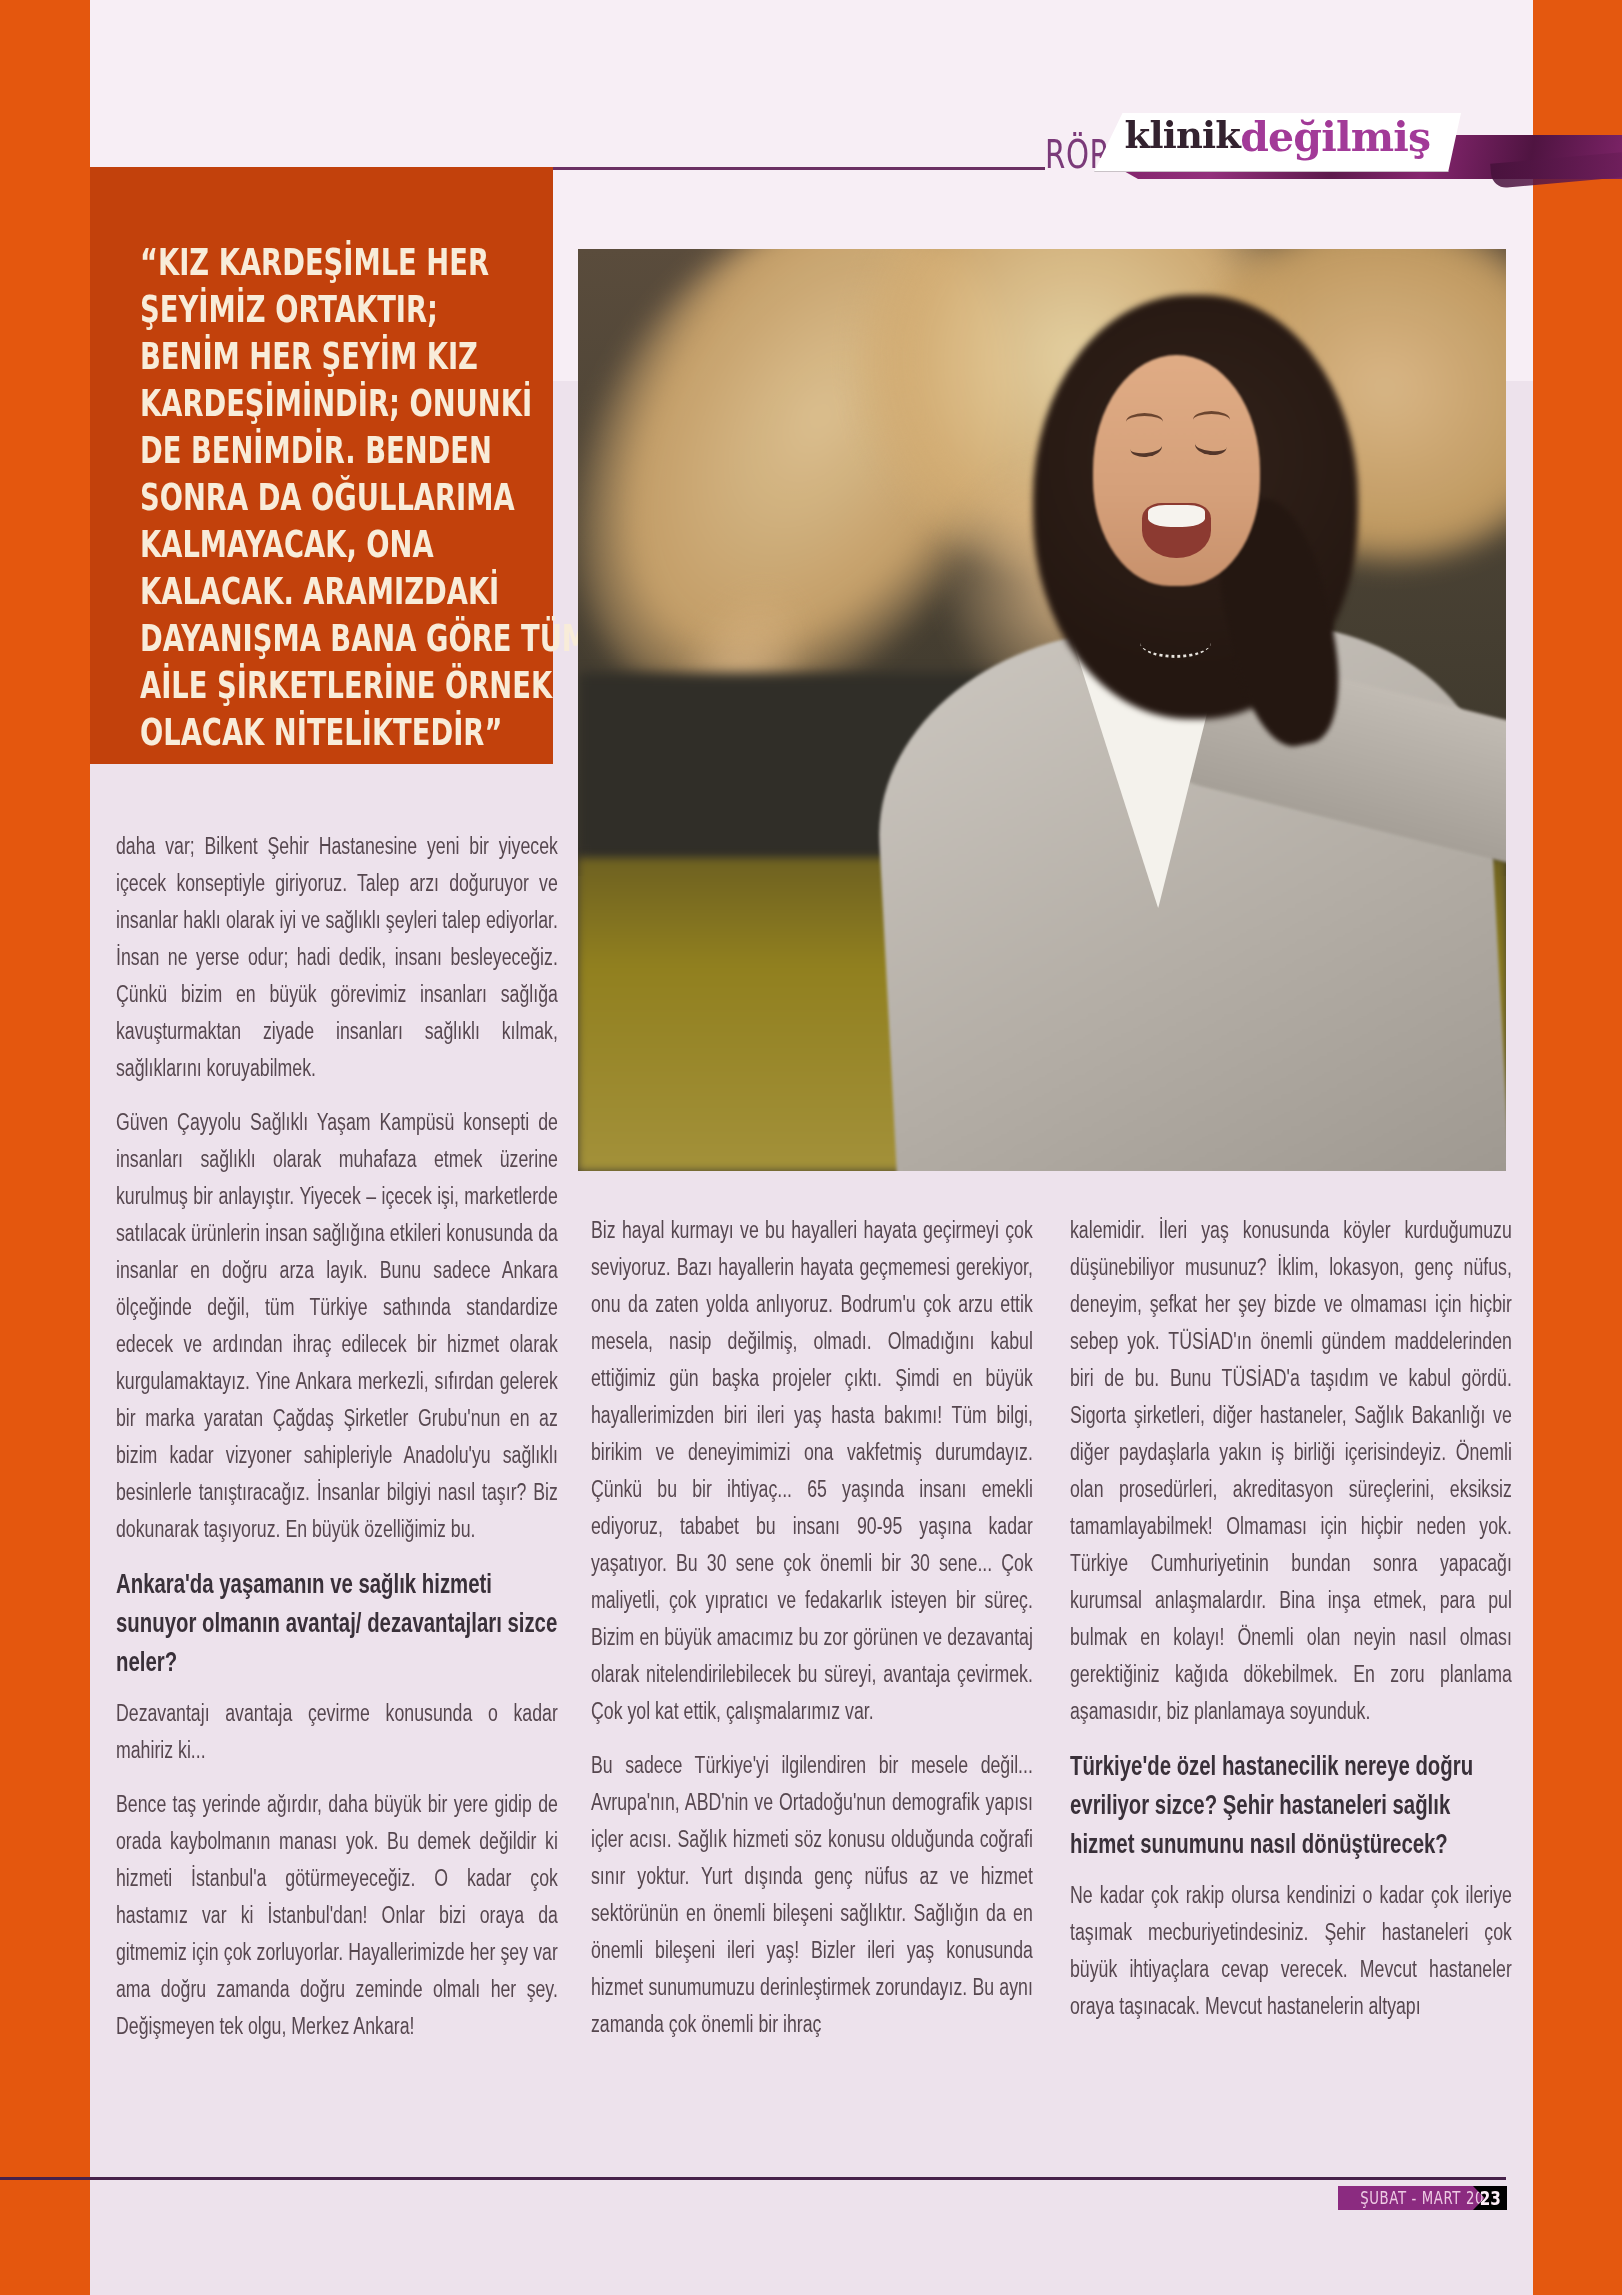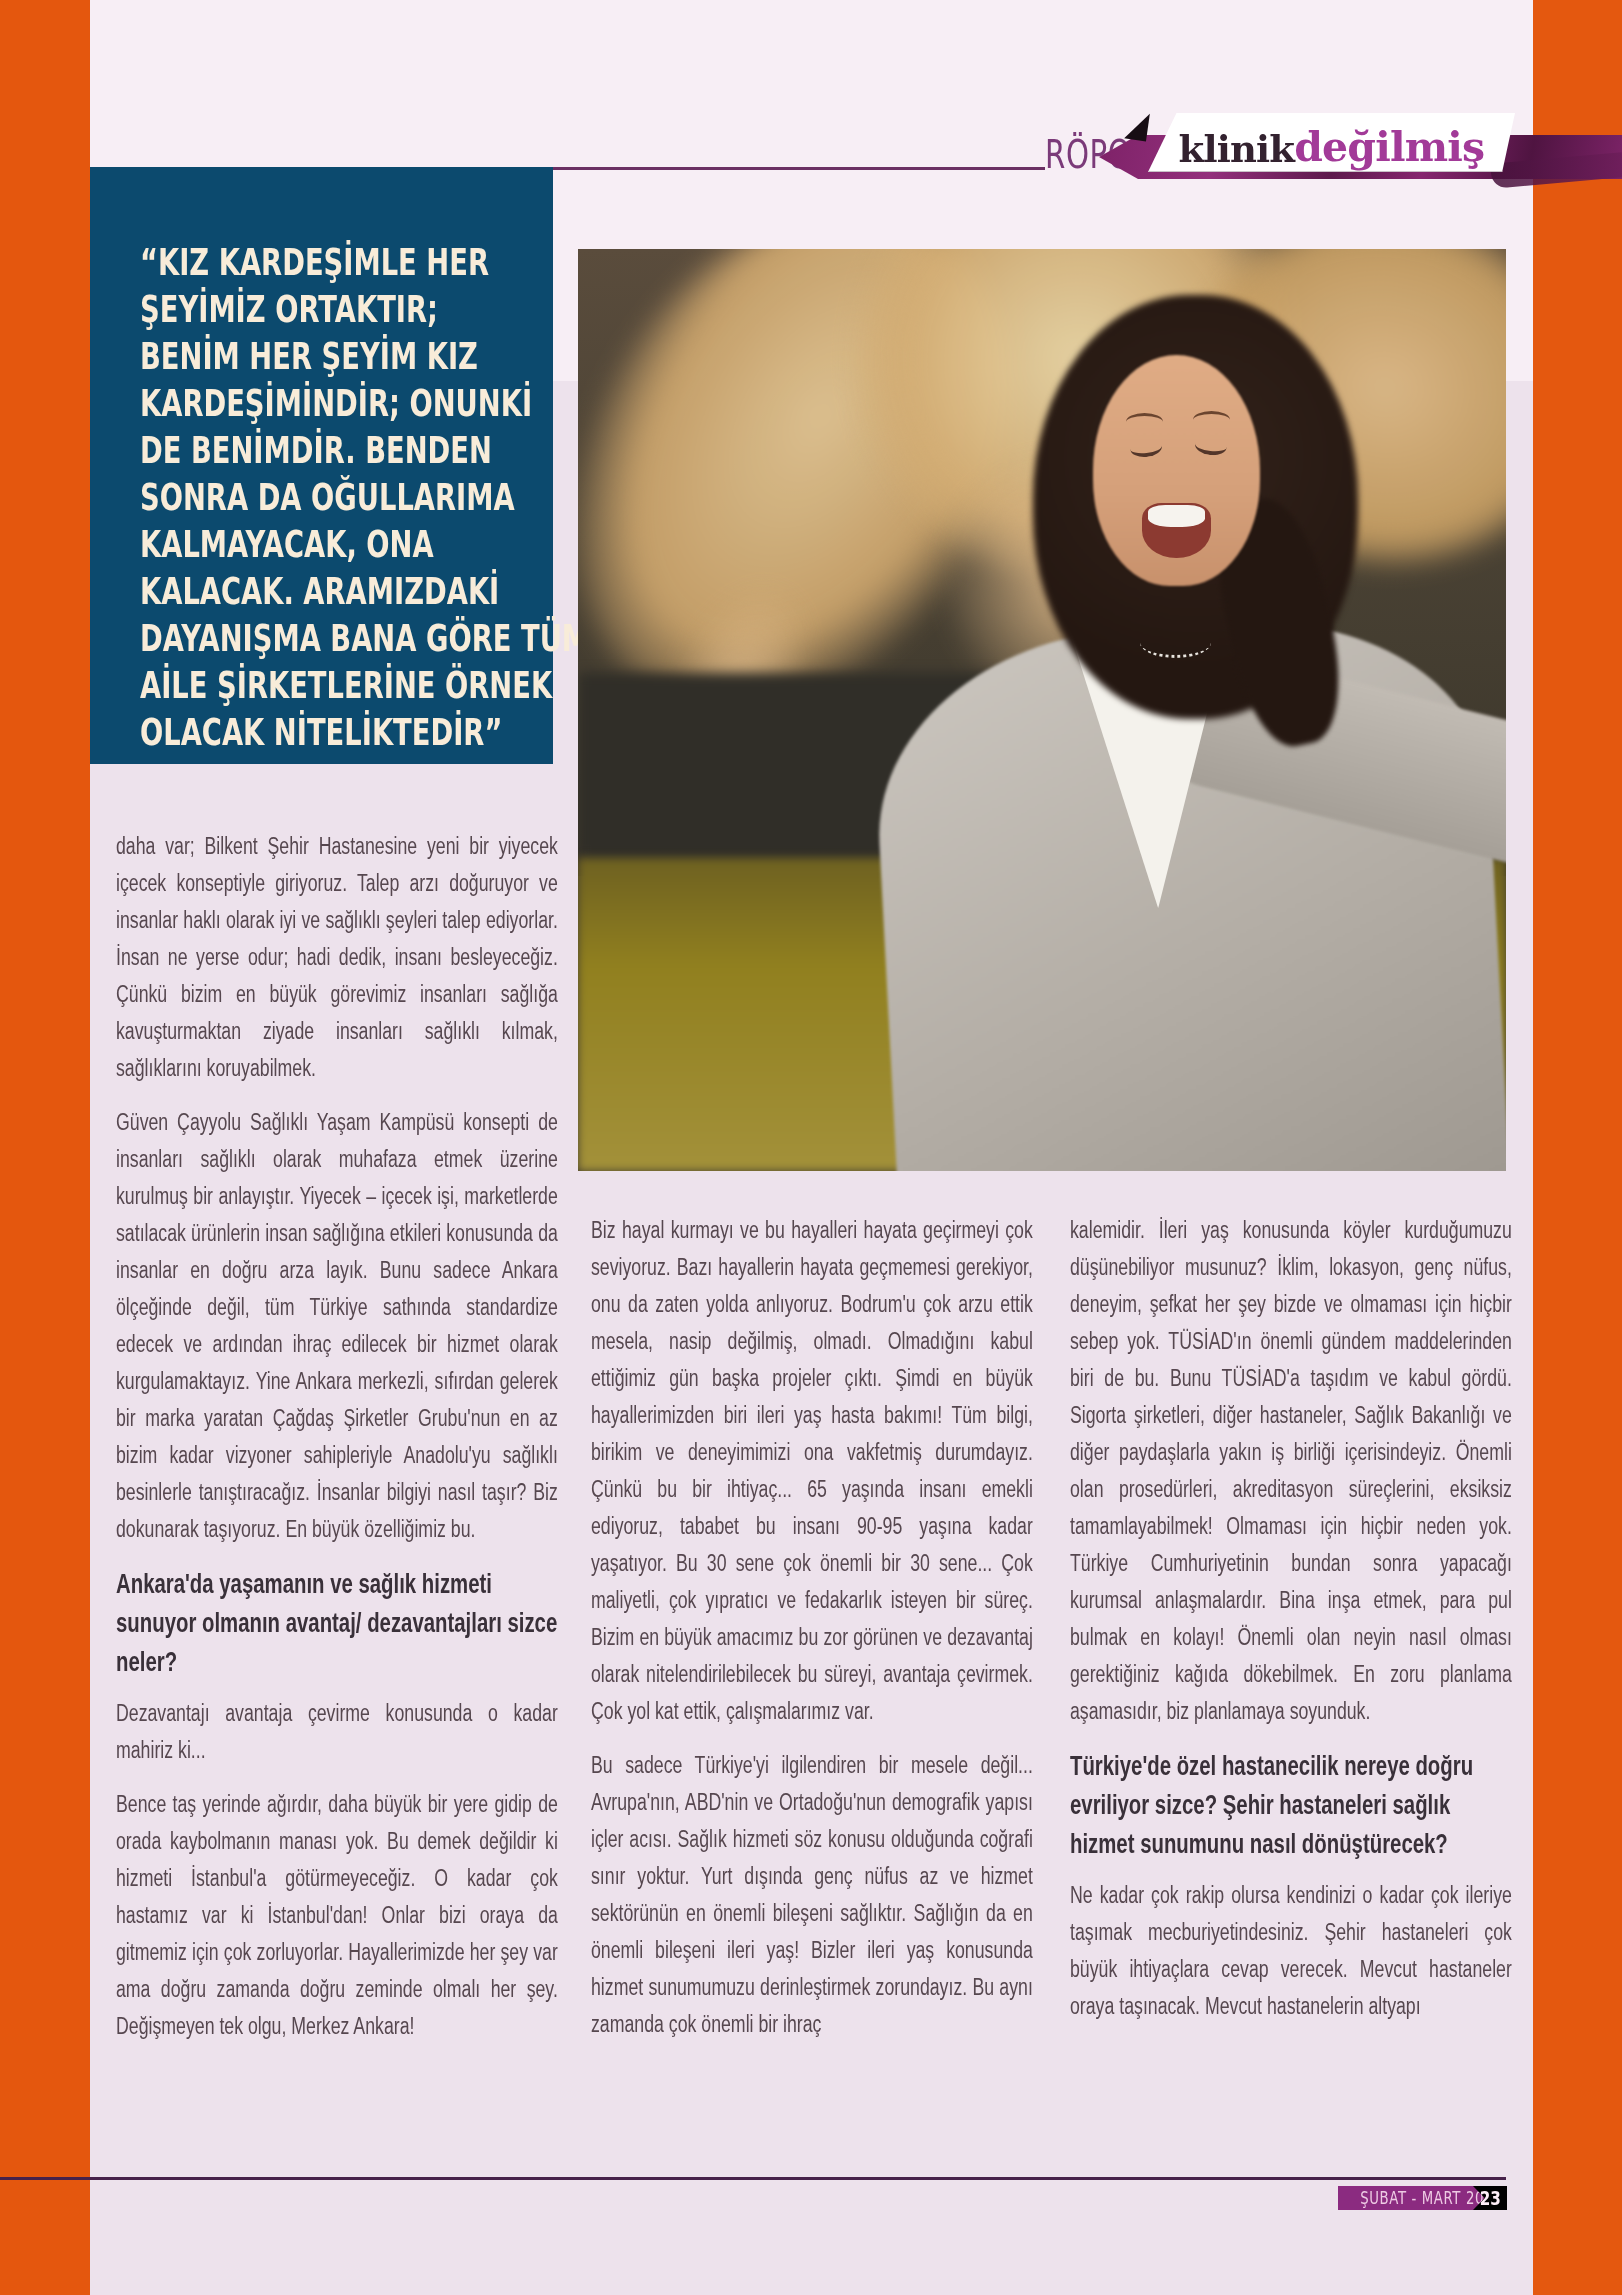--- a/index.html
+++ b/index.html
@@ -34,32 +34,32 @@
     position:absolute;left:1491px;top:158px;width:132px;height:25px;z-index:5;
     background:linear-gradient(95deg,#45113a,#6d1e5a);
     transform:rotate(-5deg);opacity:.85;border-radius:0 0 0 15px;
   }
   .logo-tri{
     position:absolute;left:1126px;top:112px;width:0;height:0;z-index:6;
     border-left:22px solid transparent;border-bottom:28.5px solid #170d14;
     transform:rotate(8deg);
   }
   .logo-box{
-    position:absolute;left:1148px;top:113px;width:367px;height:58px;z-index:7;
+    position:absolute;left:1094px;top:113px;width:367px;height:58px;z-index:7;
     background:#ffffff;
     clip-path:polygon(28.5px 0, 100% 0, 96.5% 100%, 0 100%);
-    display:flex;align-items:flex-end;justify-content:center;
+    display:flex;align-items:flex-start;justify-content:center;
     border-bottom:1.7px solid #c9c2c7;
   }
   .logo-box .k1{font-family:"DejaVu Serif", serif;font-size:37px;font-weight:600;color:#33222f;letter-spacing:-0.8px;}
   .logo-box .k2{font-family:"DejaVu Serif", serif;font-size:41px;font-weight:700;color:#a23a98;letter-spacing:-0.8px;}
   
   .quote-box{
     position:absolute;left:90px;top:167px;width:463px;height:597px;z-index:3;
-    background:#0c4a6e;
+    background:#c2410c;
     padding:0;box-sizing:border-box;
   }
   .quote-inner{position:absolute;left:50px;top:72px;}
   .quote-line{
     white-space:nowrap;
     font-family:"DejaVu Sans", sans-serif;
     font-weight:700;font-size:38px;line-height:47px;color:#f8ecd9;
     transform:scaleX(0.72);transform-origin:left center;
     letter-spacing:0px;
   }

